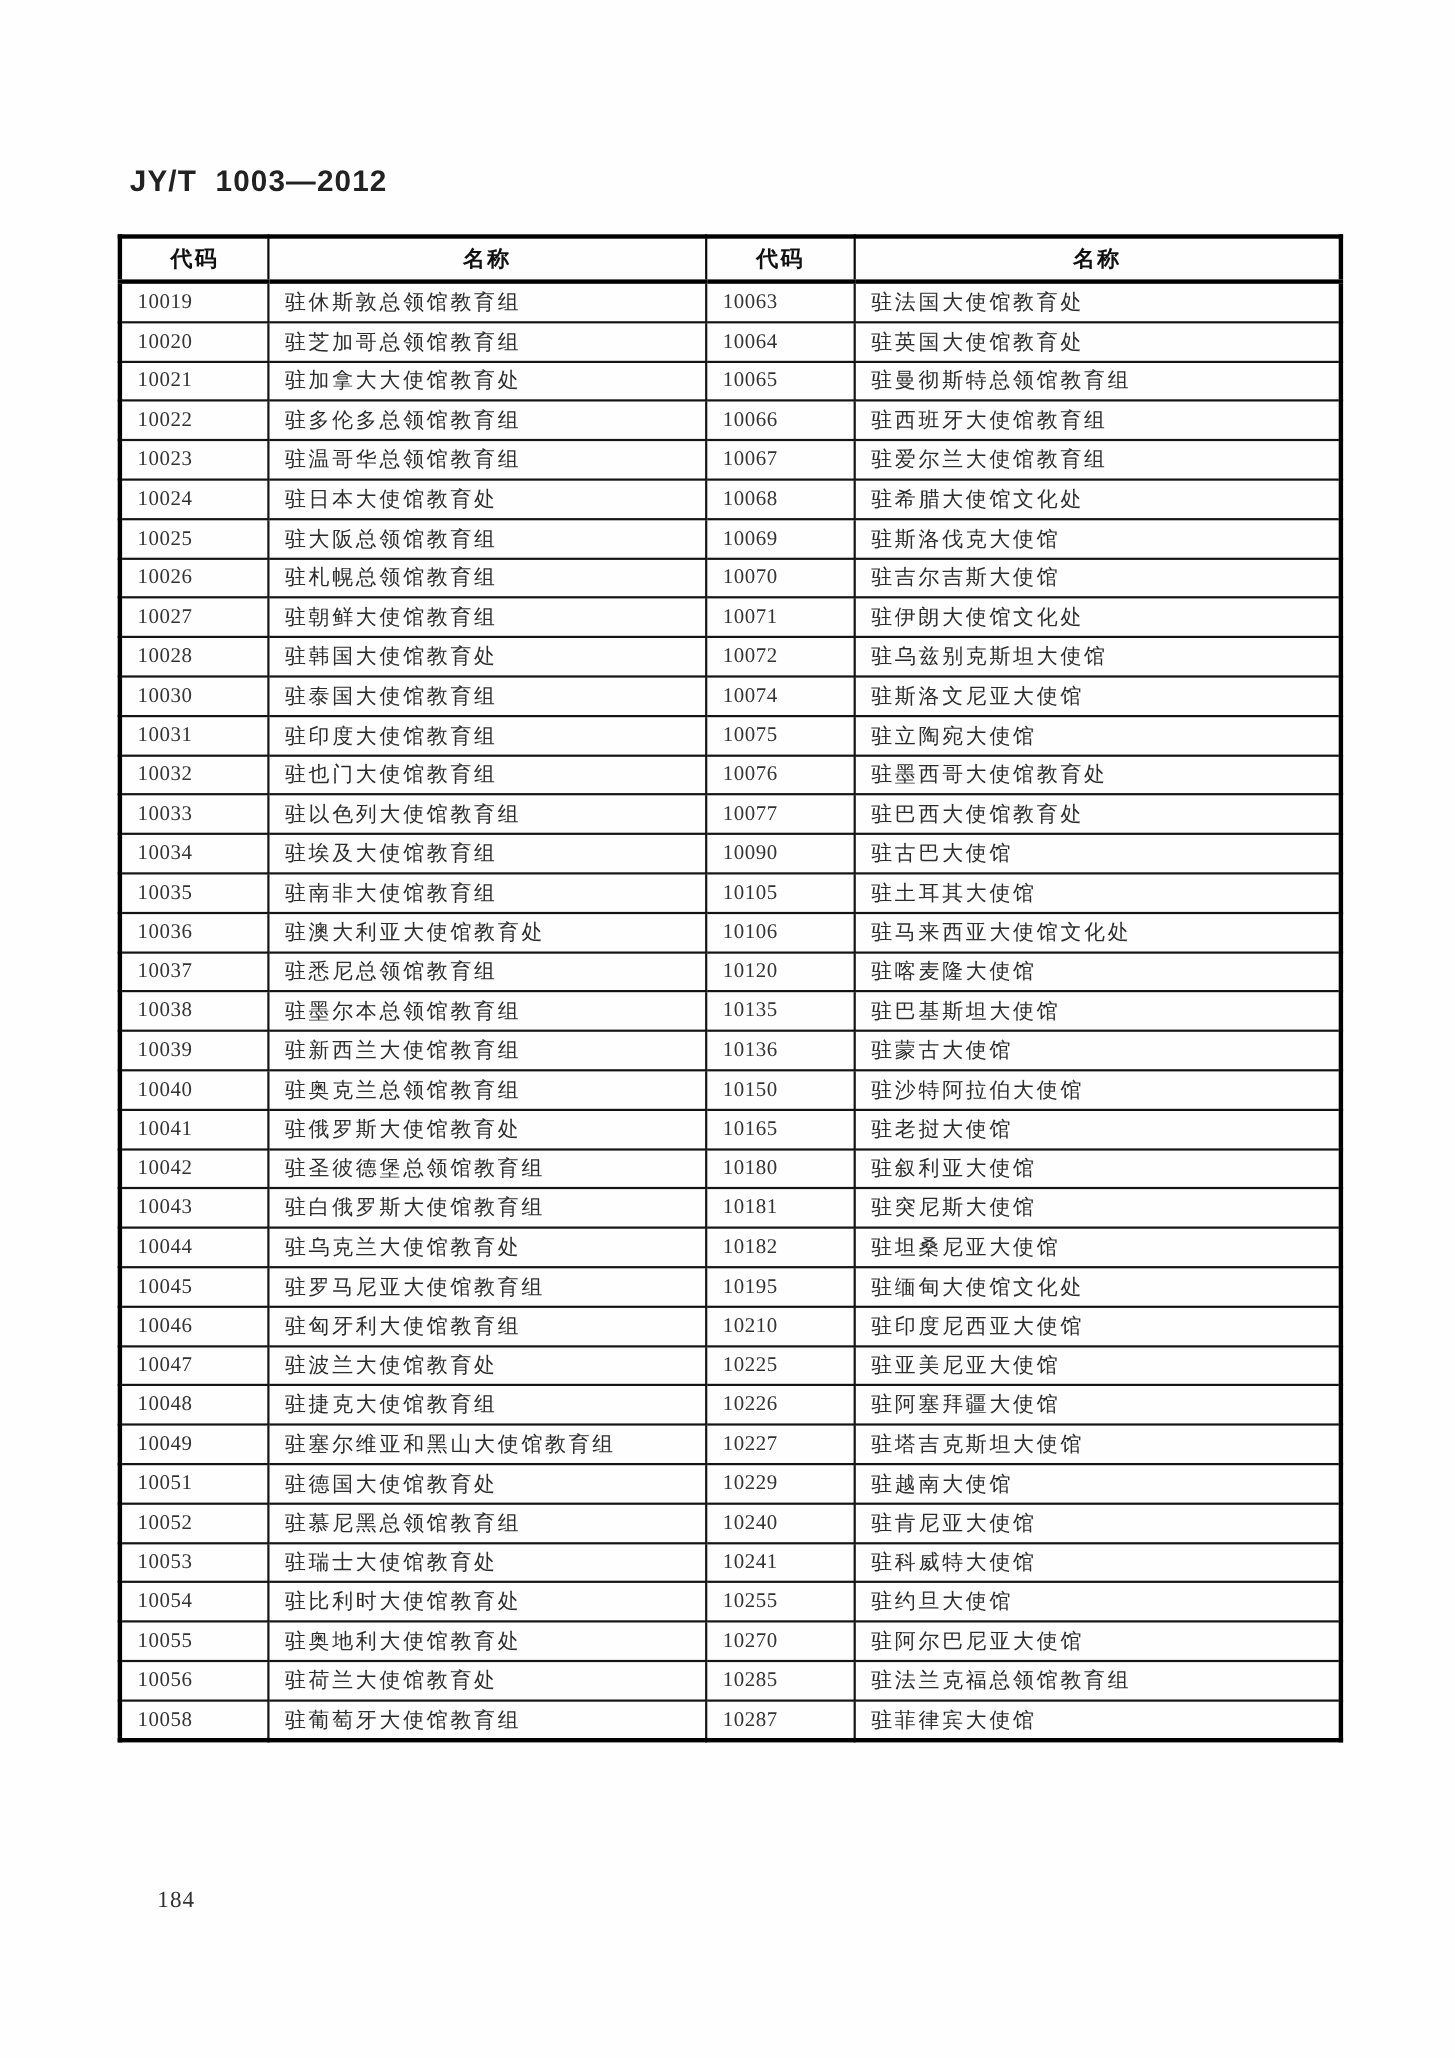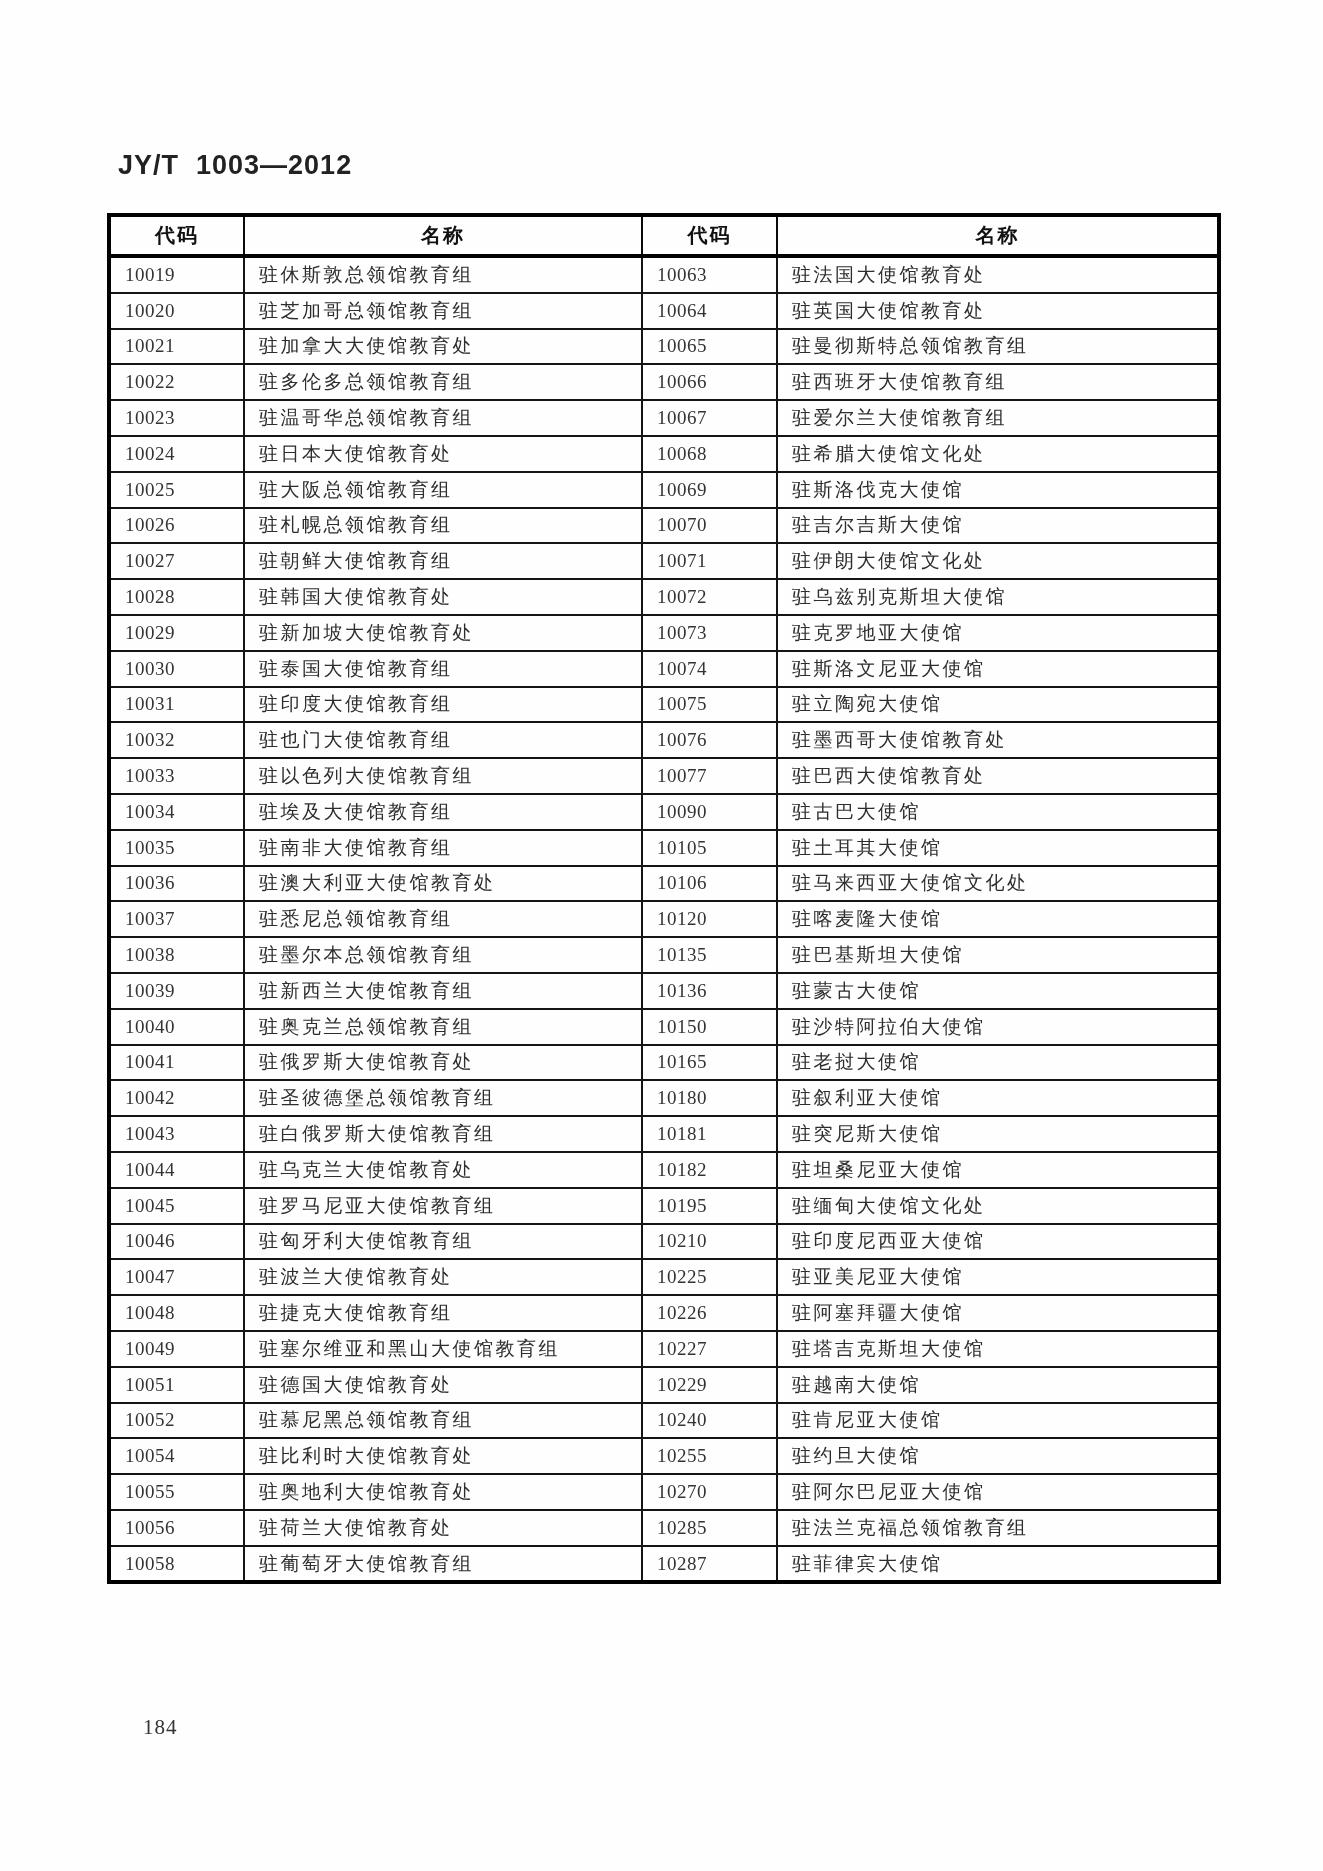--- a/index.html
+++ b/index.html
@@ -150,26 +150,20 @@
           <td class="code-cell">10071</td>
           <td class="name-cell">驻伊朗大使馆文化处</td>
         </tr>
         <tr>
           <td class="code-cell">10028</td>
           <td class="name-cell">驻韩国大使馆教育处</td>
           <td class="code-cell">10072</td>
           <td class="name-cell">驻乌兹别克斯坦大使馆</td>
         </tr>
         <tr>
-          <td class="code-cell">10029</td>
-          <td class="name-cell">驻新加坡大使馆教育处</td>
-          <td class="code-cell">10073</td>
-          <td class="name-cell">驻克罗地亚大使馆</td>
-        </tr>
-        <tr>
           <td class="code-cell">10030</td>
           <td class="name-cell">驻泰国大使馆教育组</td>
           <td class="code-cell">10074</td>
           <td class="name-cell">驻斯洛文尼亚大使馆</td>
         </tr>
         <tr>
           <td class="code-cell">10031</td>
           <td class="name-cell">驻印度大使馆教育组</td>
           <td class="code-cell">10075</td>
           <td class="name-cell">驻立陶宛大使馆</td>
@@ -288,20 +282,26 @@
           <td class="code-cell">10229</td>
           <td class="name-cell">驻越南大使馆</td>
         </tr>
         <tr>
           <td class="code-cell">10052</td>
           <td class="name-cell">驻慕尼黑总领馆教育组</td>
           <td class="code-cell">10240</td>
           <td class="name-cell">驻肯尼亚大使馆</td>
         </tr>
         <tr>
+          <td class="code-cell">10053</td>
+          <td class="name-cell">驻瑞士大使馆教育处</td>
+          <td class="code-cell">10241</td>
+          <td class="name-cell">驻科威特大使馆</td>
+        </tr>
+        <tr>
           <td class="code-cell">10054</td>
           <td class="name-cell">驻比利时大使馆教育处</td>
           <td class="code-cell">10255</td>
           <td class="name-cell">驻约旦大使馆</td>
         </tr>
         <tr>
           <td class="code-cell">10055</td>
           <td class="name-cell">驻奥地利大使馆教育处</td>
           <td class="code-cell">10270</td>
           <td class="name-cell">驻阿尔巴尼亚大使馆</td>

